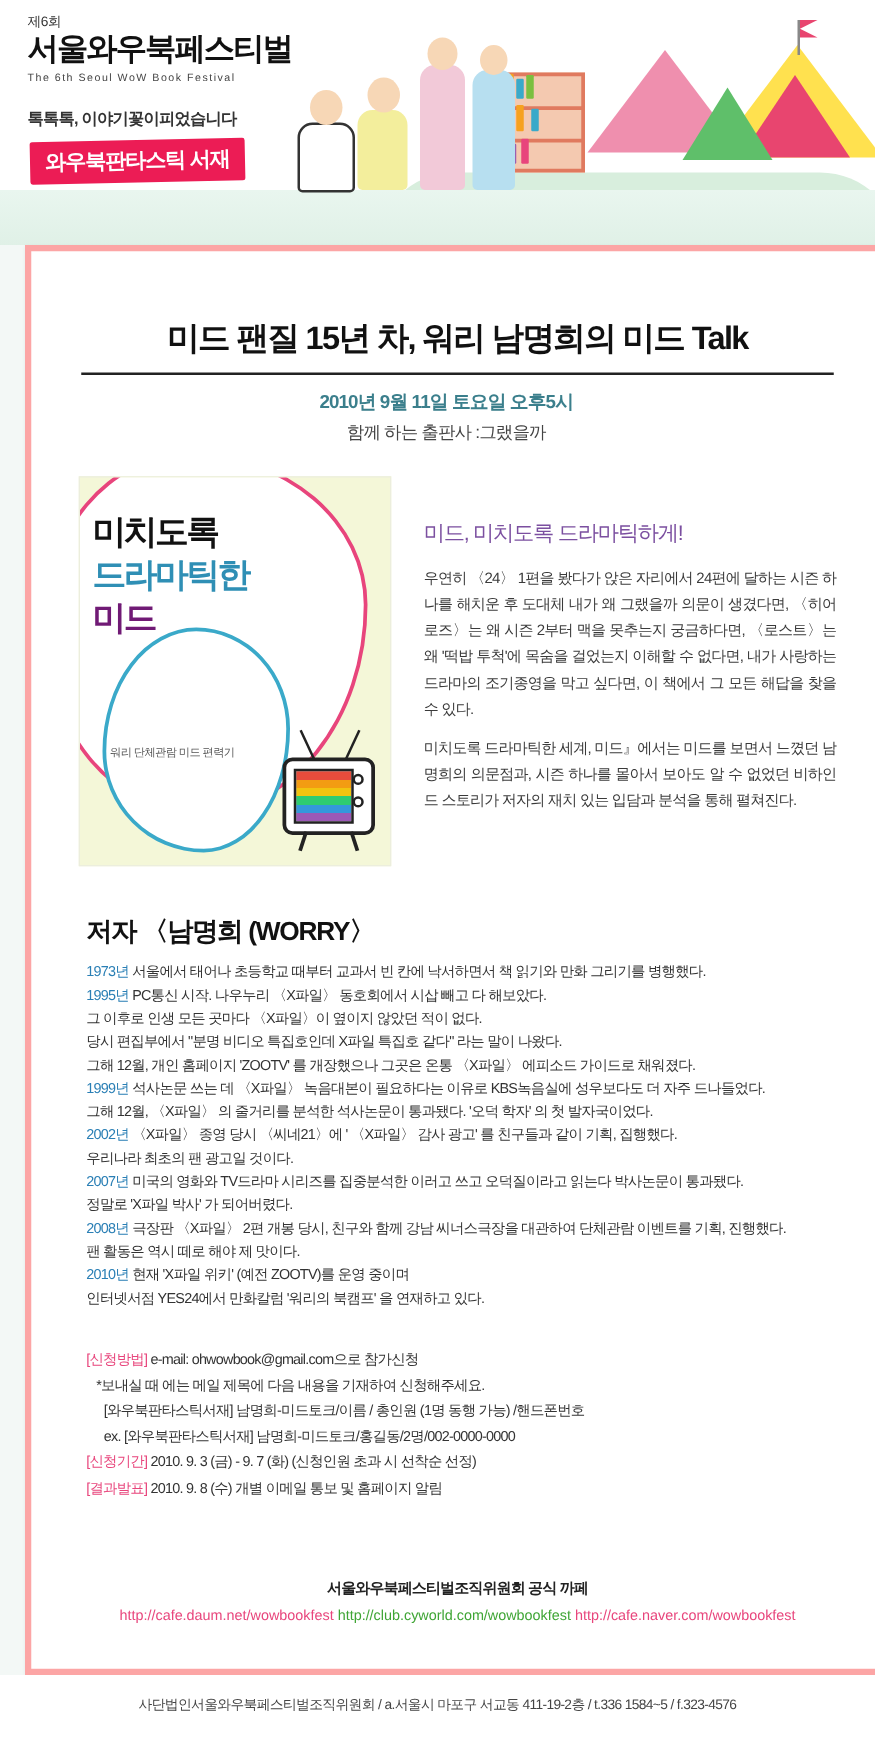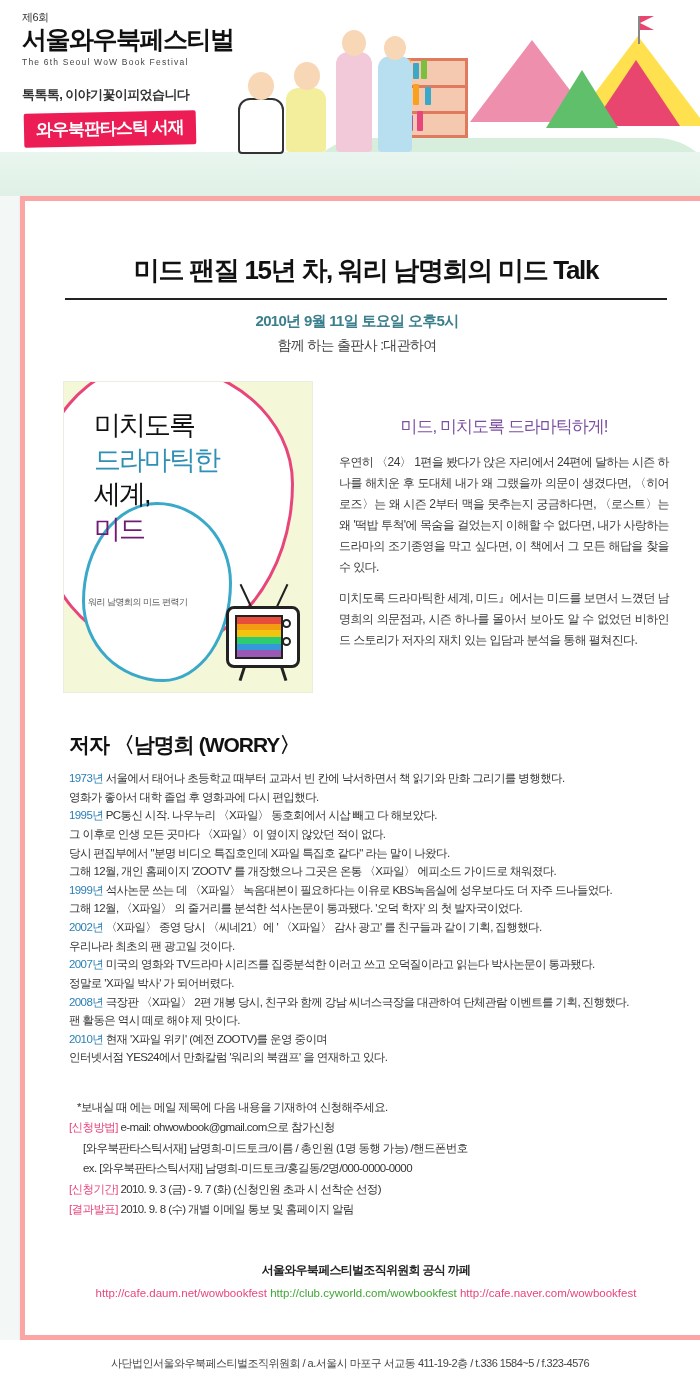--- a/index.html
+++ b/index.html
@@ -190,24 +190,24 @@
   .cover-blob2 {
     position: absolute;
     left: 18px; top: 120px;
     width: 150px; height: 180px;
     background: #fff;
     border-radius: 50% 50% 46% 54% / 55% 45% 55% 45%;
     border: 3px solid #3aa9c9;
   }
   .cover-text {
     position: absolute;
-    left: 30px; top: 26px;
+    left: 10px; top: 26px;
     width: 170px;
     font-size: 27px;
-    font-weight: normal;
+    font-weight: bold;
     line-height: 1.28;
     letter-spacing: -2px;
     color: #111;
     z-index: 4;
   }
   .cover-text .pink { color: #701a75; }
   .cover-text .blue { color: #2f8fb5; }
   .cover-sub {
     position: absolute;
     left: 24px; top: 214px;
@@ -241,21 +241,20 @@
   .intro-text {
     flex: 1;
     padding-left: 26px;
     padding-top: 34px;
   }
   .intro-head {
     font-size: 17px;
     color: #7b4fa0;
     letter-spacing: -1px;
     margin-bottom: 14px;
-    text-align: center;
   }
   .intro-body {
     font-size: 12px;
     line-height: 1.75;
     color: #3a3a3a;
     letter-spacing: -0.6px;
     text-align: justify;
   }
   .intro-body p { margin: 0 0 10px 0; }
 
@@ -383,36 +382,35 @@
 
 <div class="side-band-l"></div>
 <div class="side-band-r"></div>
 
 <div class="sheet">
 
   <div class="title-area">
     <div class="main-title">미드 팬질 15년 차, 워리 남명희의 미드 Talk</div>
     <div class="subinfo">
       <div class="subinfo-date">2010년 9월 11일 토요일 오후5시</div>
-      <div class="subinfo-host">함께 하는 출판사 :대관하여</div>
+      <div class="subinfo-host">함께 하는 출판사 :그랬을까</div>
     </div>
   </div>
 
   <div class="intro-row">
 
     <div class="cover">
       <div class="cover-blob"></div>
       <div class="cover-blob2"></div>
       <div class="cover-text">
         <div>미치도록</div>
         <div class="blue">드라마틱한</div>
-        <div>세계,</div>
         <div class="pink">미드</div>
       </div>
-      <div class="cover-sub">워리 남명희의 미드 편력기</div>
+      <div class="cover-sub">워리 단체관람 미드 편력기</div>
       <div class="tv">
         <div class="tv-screen"></div>
         <div class="tv-knob" style="top:10px;"></div>
         <div class="tv-knob" style="top:28px;"></div>
         <div class="tv-ant" style="left:16px; transform:rotate(-25deg);"></div>
         <div class="tv-ant" style="left:52px; transform:rotate(25deg);"></div>
         <div class="tv-legs" style="left:12px; transform:rotate(18deg);"></div>
         <div class="tv-legs" style="right:12px; transform:rotate(-18deg);"></div>
       </div>
     </div>
@@ -423,46 +421,45 @@
         <p>우연히 〈24〉 1편을 봤다가 앉은 자리에서 24편에 달하는 시즌 하나를 해치운 후 도대체 내가 왜 그랬을까 의문이 생겼다면, 〈히어로즈〉는 왜 시즌 2부터 맥을 못추는지 궁금하다면, 〈로스트〉는 왜 '떡밥 투척'에 목숨을 걸었는지 이해할 수 없다면, 내가 사랑하는 드라마의 조기종영을 막고 싶다면, 이 책에서 그 모든 해답을 찾을 수 있다.</p>
         <p>미치도록 드라마틱한 세계, 미드』에서는 미드를 보면서 느꼈던 남명희의 의문점과, 시즌 하나를 몰아서 보아도 알 수 없었던 비하인드 스토리가 저자의 재치 있는 입담과 분석을 통해 펼쳐진다.</p>
       </div>
     </div>
   </div>
 
   <div class="author-area">
     <div class="author-name">저자 〈남명희 (WORRY〉</div>
     <div id="bio-list">
         <div class="bio-line"><span class="yr">1973년</span> <span>서울에서 태어나 초등학교 때부터 교과서 빈 칸에 낙서하면서 책 읽기와 만화 그리기를 병행했다.</span></div>
-        <div class="bio-line"><span>영화가 좋아서 대학 졸업 후 영화과에 다시 편입했다.</span></div>
         <div class="bio-line"><span class="yr">1995년</span> <span>PC통신 시작. 나우누리 〈X파일〉 동호회에서 시삽 빼고 다 해보았다.</span></div>
         <div class="bio-line"><span>그 이후로 인생 모든 곳마다 〈X파일〉이 옆이지 않았던 적이 없다.</span></div>
         <div class="bio-line"><span>당시 편집부에서 "분명 비디오 특집호인데 X파일 특집호 같다" 라는 말이 나왔다.</span></div>
         <div class="bio-line"><span>그해 12월, 개인 홈페이지 'ZOOTV' 를 개장했으나 그곳은 온통 〈X파일〉 에피소드 가이드로 채워졌다.</span></div>
         <div class="bio-line"><span class="yr">1999년</span> <span>석사논문 쓰는 데 〈X파일〉 녹음대본이 필요하다는 이유로 KBS녹음실에 성우보다도 더 자주 드나들었다.</span></div>
         <div class="bio-line"><span>그해 12월, 〈X파일〉 의 줄거리를 분석한 석사논문이 통과됐다. '오덕 학자' 의 첫 발자국이었다.</span></div>
         <div class="bio-line"><span class="yr">2002년</span> <span>〈X파일〉 종영 당시 〈씨네21〉에 ' 〈X파일〉 감사 광고' 를 친구들과 같이 기획, 집행했다.</span></div>
         <div class="bio-line"><span>우리나라 최초의 팬 광고일 것이다.</span></div>
         <div class="bio-line"><span class="yr">2007년</span> <span>미국의 영화와 TV드라마 시리즈를 집중분석한 이러고 쓰고 오덕질이라고 읽는다 박사논문이 통과됐다.</span></div>
         <div class="bio-line"><span>정말로 'X파일 박사' 가 되어버렸다.</span></div>
         <div class="bio-line"><span class="yr">2008년</span> <span>극장판 〈X파일〉 2편 개봉 당시, 친구와 함께 강남 씨너스극장을 대관하여 단체관람 이벤트를 기획, 진행했다.</span></div>
         <div class="bio-line"><span>팬 활동은 역시 떼로 해야 제 맛이다.</span></div>
         <div class="bio-line"><span class="yr">2010년</span> <span>현재 'X파일 위키' (예전 ZOOTV)를 운영 중이며</span></div>
         <div class="bio-line"><span>인터넷서점 YES24에서 만화칼럼 '워리의 북캠프' 을 연재하고 있다.</span></div>
       </div>
   </div>
 
   <div class="apply-area">
-    <div class="apply-line indent1">*보내실 때 에는 메일 제목에 다음 내용을 기재하여 신청해주세요.</div>
     <div class="apply-line">
       <span class="tagred">[신청방법]</span>
       <span>e-mail: ohwowbook@gmail.com으로 참가신청</span>
     </div>
+    <div class="apply-line indent1">*보내실 때 에는 메일 제목에 다음 내용을 기재하여 신청해주세요.</div>
     <div class="apply-line indent2">[와우북판타스틱서재] 남명희-미드토크/이름 / 총인원 (1명 동행 가능) /핸드폰번호</div>
-    <div class="apply-line indent2">ex. [와우북판타스틱서재] 남명희-미드토크/홍길동/2명/000-0000-0000</div>
+    <div class="apply-line indent2">ex. [와우북판타스틱서재] 남명희-미드토크/홍길동/2명/002-0000-0000</div>
     <div class="apply-line">
       <span class="tagred">[신청기간]</span>
       <span>2010. 9. 3 (금) - 9. 7 (화)  (신청인원 초과 시 선착순 선정)</span>
     </div>
     <div class="apply-line">
       <span class="tagred">[결과발표]</span>
       <span>2010. 9. 8 (수) 개별 이메일 통보 및 홈페이지 알림</span>
     </div>
   </div>
 

